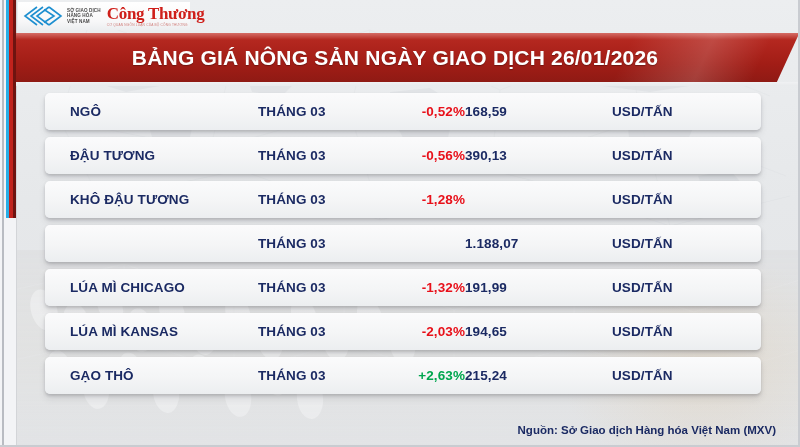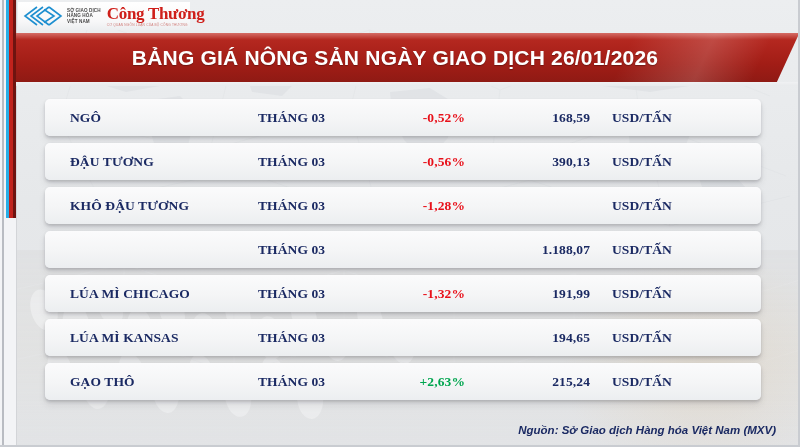--- a/index.html
+++ b/index.html
@@ -147,23 +147,22 @@
   
   .band-under {
     position:absolute;
     left:16px; top:82px; width:782px; height:4px;
     background:linear-gradient(180deg,#f0f1f3,#e8eaec);
   }
 
   
   .rows {
     position:absolute;
-    left:45px; top:99px;
+    left:45px; top:93px;
     width:716px;
-    font-family:Liberation Serif, serif;
   }
   .row {
     position:relative;
     height:37px;
     margin-bottom:7px;
     background:linear-gradient(180deg,#fbfbfc 0%,#f4f5f6 55%,#eceef0 100%);
     border-radius:5px;
     box-shadow: 0 2px 3px rgba(60,60,70,.22), 0 5px 7px rgba(60,60,70,.10);
     display:flex;
     align-items:center;
@@ -171,33 +170,32 @@
     font-weight:bold;
     font-size:13.5px;
     letter-spacing:.1px;
     white-space:nowrap;
   }
   .row:last-child { margin-bottom:0;padding-left:47px; }
 
   .c-name   { position:absolute; left:25px; }
   .c-month  { position:absolute; left:213px; }
   .c-pct    { position:absolute; left:300px; width:120px; text-align:right; }
-  .c-price  { position:absolute; left:420px; width:125px; text-align:right; }
+  .c-price  { position:absolute; left:420px; width:125px; text-align:left; }
   .c-unit   { position:absolute; left:567px; }
 
   .up   { color:#00a64f; }
   .down { color:#e8101a; }
 
   
   .footer {
     position:absolute;
     right:24px; top:424px;
     font-size:11.5px;
     font-weight:bold;
-    font-style:italic;
     color:#1b2a63;
     white-space:nowrap;
   }
 </style>
 </head>
 <body>
 
 <div id="canvas">
 
   <div class="wm-map">
@@ -341,20 +339,21 @@
       <span class="c-name">LÚA MÌ CHICAGO</span>
       <span class="c-month">THÁNG 03</span>
       <span class="c-pct down">-1,32%</span>
       <span class="c-price">191,99</span>
       <span class="c-unit">USD/TẤN</span>
     </div>
 
     <div class="row">
       <span class="c-name">LÚA MÌ KANSAS</span>
       <span class="c-month">THÁNG 03</span>
+      <span class="c-pct down">-2,03%</span>
       <span class="c-price">194,65</span>
       <span class="c-unit">USD/TẤN</span>
     </div>
 
     <div class="row">
       <span class="c-name">GẠO THÔ</span>
       <span class="c-month">THÁNG 03</span>
       <span class="c-pct up">+2,63%</span>
       <span class="c-price">215,24</span>
       <span class="c-unit">USD/TẤN</span>

